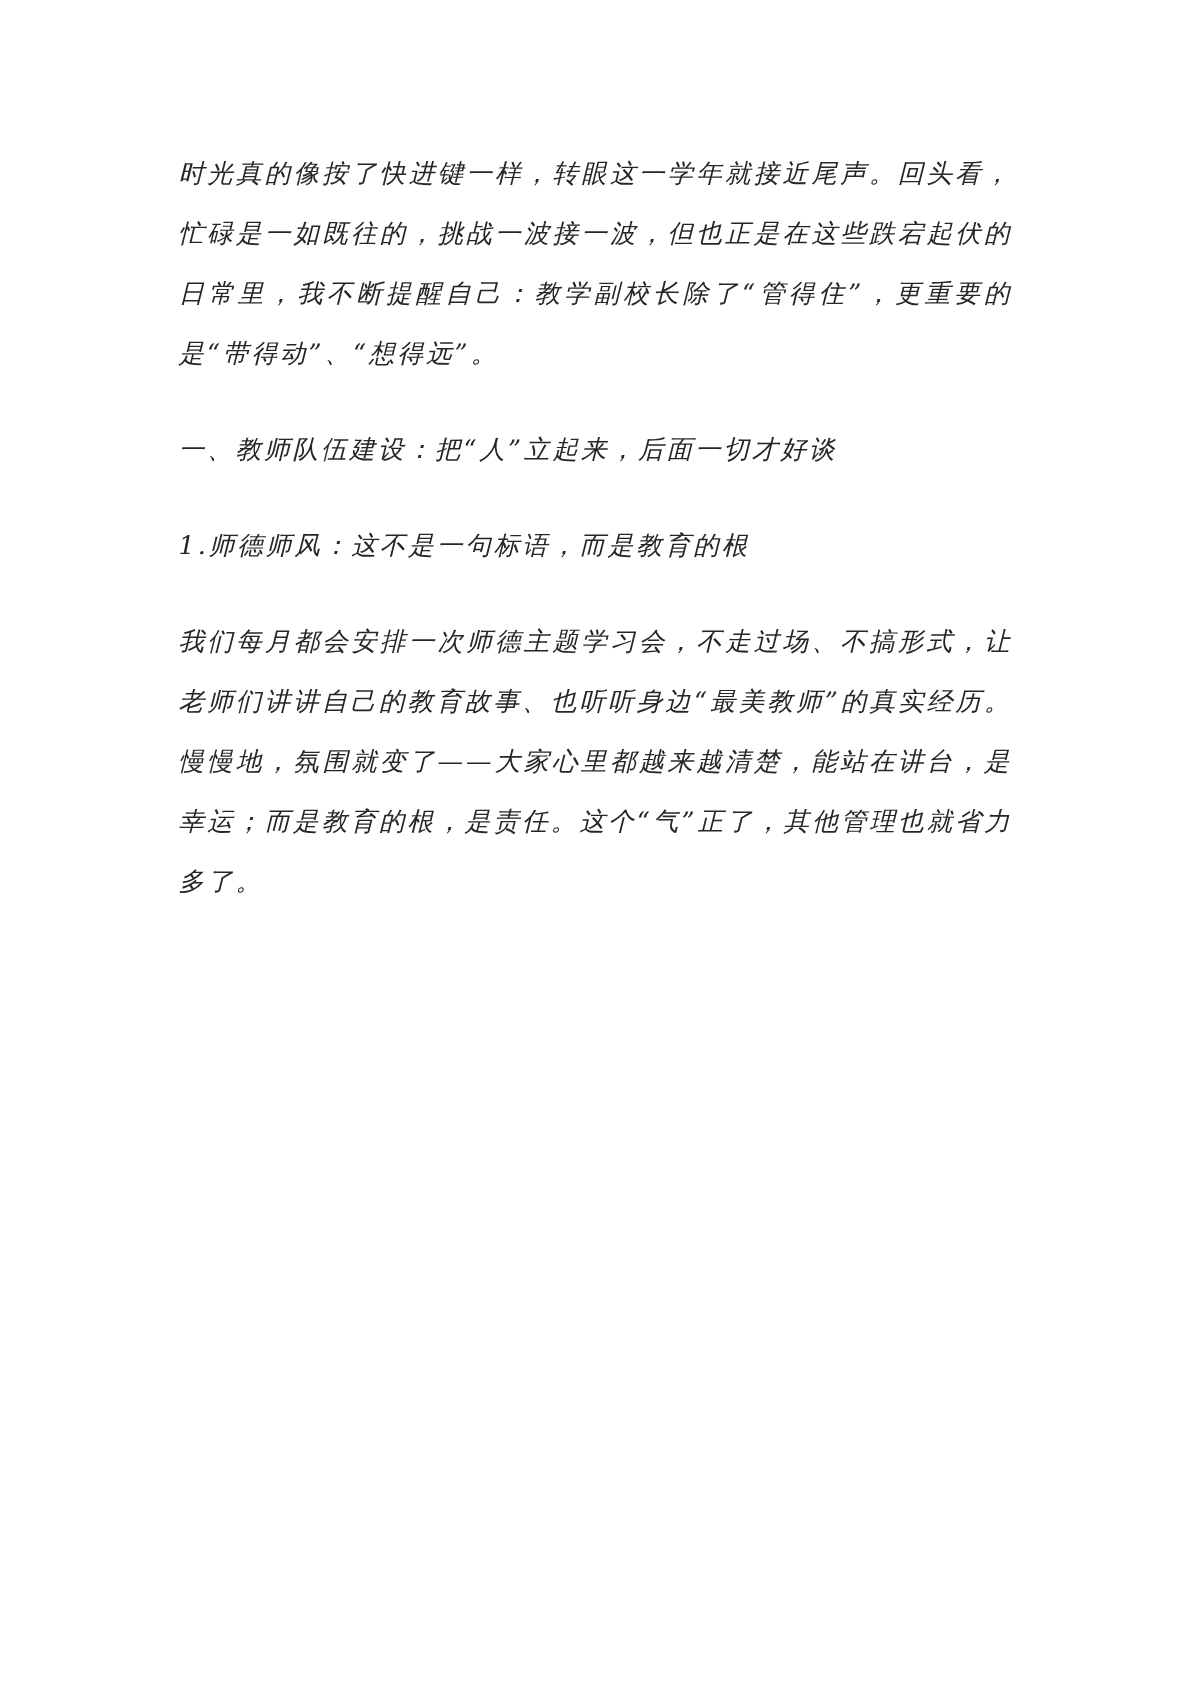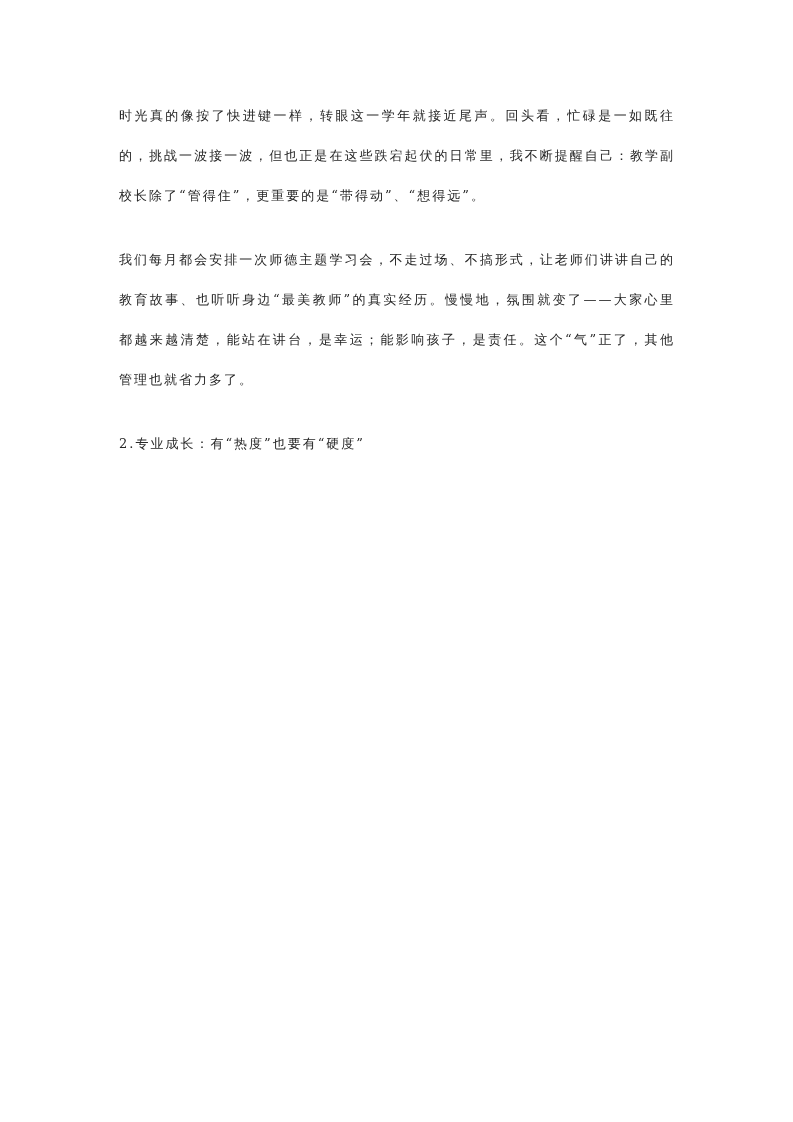--- a/index.html
+++ b/index.html
@@ -13,31 +13,33 @@
     height: 1122px;
     box-sizing: border-box;
     background: #ffffff;
     padding: 96px 118px 0 119px;
     overflow: hidden;
     font-family: "DejaVu Serif", serif;
     color: #262626;
   }
   .para {
     margin: 0 0 24px 0;
-    font-size: 13px;
+    font-size: 17px;
     line-height: 40px;
     letter-spacing: 2px;
     font-weight: 400;
     text-align: justify;
     word-break: break-all;
+    font-style: italic;
   }
   .para:last-child {
     margin-bottom: 0;
   }
 </style>
 </head>
 <body>
 
 <div class="page">
   <p class="para">时光真的像按了快进键一样，转眼这一学年就接近尾声。回头看，忙碌是一如既往的，挑战一波接一波，但也正是在这些跌宕起伏的日常里，我不断提醒自己：教学副校长除了“管得住”，更重要的是“带得动”、“想得远”。</p>
-  <p class="para">我们每月都会安排一次师德主题学习会，不走过场、不搞形式，让老师们讲讲自己的教育故事、也听听身边“最美教师”的真实经历。慢慢地，氛围就变了——大家心里都越来越清楚，能站在讲台，是幸运；能影响孩子，是责任。这个“气”正了，其他管理也就省力多了。</p>
-  <p class="para">2.专业成长：有“热度”也要有“硬度”</p>
+  <p class="para">一、教师队伍建设：把“人”立起来，后面一切才好谈</p>
+  <p class="para">1.师德师风：这不是一句标语，而是教育的根</p>
+  <p class="para">我们每月都会安排一次师德主题学习会，不走过场、不搞形式，让老师们讲讲自己的教育故事、也听听身边“最美教师”的真实经历。慢慢地，氛围就变了——大家心里都越来越清楚，能站在讲台，是幸运；而是教育的根，是责任。这个“气”正了，其他管理也就省力多了。</p>
 </div>
 
 </body></html>

